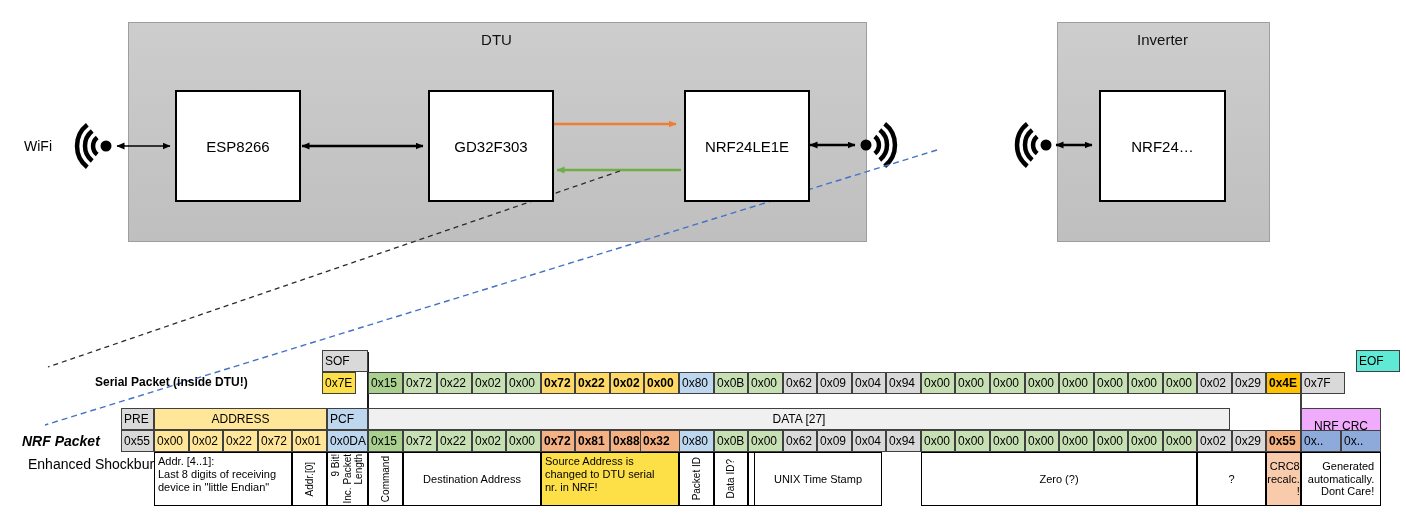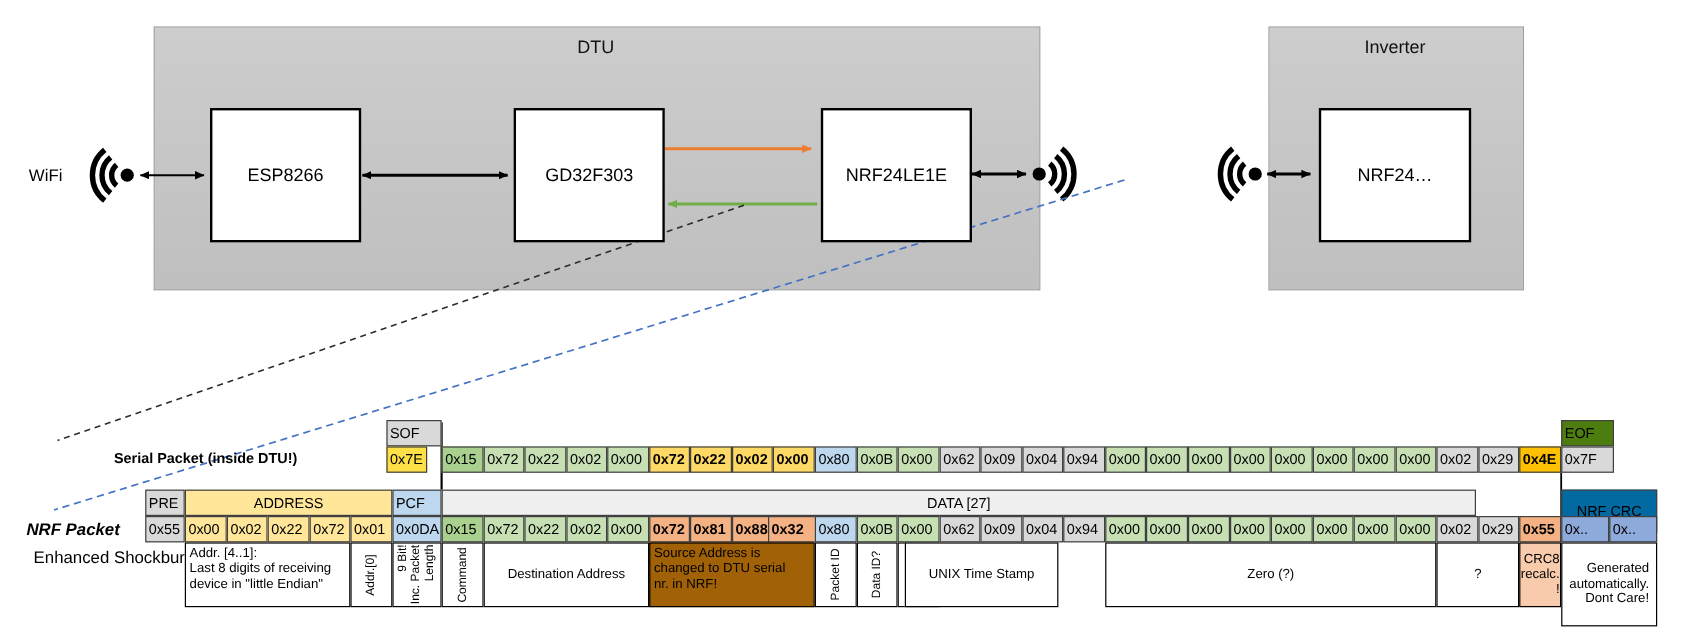--- a/index.html
+++ b/index.html
@@ -122,27 +122,27 @@
       <div class="cell" style="left: 955px; top: 372px; width: 35px; height: 22px; background: rgb(198, 224, 180);">0x00</div>
       <div class="cell" style="left: 990px; top: 372px; width: 35px; height: 22px; background: rgb(198, 224, 180);">0x00</div>
       <div class="cell" style="left: 1025px; top: 372px; width: 34px; height: 22px; background: rgb(198, 224, 180);">0x00</div>
       <div class="cell" style="left: 1059px; top: 372px; width: 35px; height: 22px; background: rgb(198, 224, 180);">0x00</div>
       <div class="cell" style="left: 1094px; top: 372px; width: 34px; height: 22px; background: rgb(198, 224, 180);">0x00</div>
       <div class="cell" style="left: 1128px; top: 372px; width: 35px; height: 22px; background: rgb(198, 224, 180);">0x00</div>
       <div class="cell" style="left: 1163px; top: 372px; width: 34px; height: 22px; background: rgb(198, 224, 180);">0x00</div>
       <div class="cell" style="left: 1197px; top: 372px; width: 35px; height: 22px; background: rgb(217, 217, 217);">0x02</div>
       <div class="cell" style="left: 1232px; top: 372px; width: 34px; height: 22px; background: rgb(217, 217, 217);">0x29</div>
       <div class="cell bold" style="left: 1266px; top: 372px; width: 35px; height: 22px; background: rgb(255, 192, 0);">0x4E</div>
-      <div class="cell" style="left: 1301px; top: 350px; width: 44px; height: 22px; background: #4d7c0f;">EOF</div>
+      <div class="cell" style="left: 1356px; top: 350px; width: 44px; height: 22px; background: #5eead4;">EOF</div>
       <div class="cell" style="left: 1301px; top: 372px; width: 44px; height: 22px; background: rgb(217, 217, 217);">0x7F</div>
       <div class="cell" style="left: 121px; top: 408px; width: 33px; height: 22px; background: rgb(217, 217, 217);">PRE</div>
       <div class="cell ctr" style="left: 154px; top: 408px; width: 173px; height: 22px; background: rgb(255, 230, 153);">ADDRESS</div>
       <div class="cell" style="left: 327px; top: 408px; width: 41px; height: 22px; background: rgb(189, 215, 238);">PCF</div>
       <div class="cell ctr" style="left: 368px; top: 408px; width: 862px; height: 22px; background: rgb(240, 240, 240);">DATA [27]</div>
-      <div class="cell ctr" style="left: 1301px; top: 408px; width: 80px; height: 36px; background: #0369a1;">NRF CRC</div>
+      <div class="cell ctr" style="left: 1301px; top: 408px; width: 80px; height: 36px; background: #f0abfc;">NRF CRC</div>
       <div class="cell" style="left: 121px; top: 430px; width: 33px; height: 22px; background: rgb(217, 217, 217);">0x55</div>
       <div class="cell" style="left: 154px; top: 430px; width: 35px; height: 22px; background: rgb(255, 230, 153);">0x00</div>
       <div class="cell" style="left: 189px; top: 430px; width: 34px; height: 22px; background: rgb(255, 230, 153);">0x02</div>
       <div class="cell" style="left: 223px; top: 430px; width: 35px; height: 22px; background: rgb(255, 230, 153);">0x22</div>
       <div class="cell" style="left: 258px; top: 430px; width: 34px; height: 22px; background: rgb(255, 230, 153);">0x72</div>
       <div class="cell" style="left: 292px; top: 430px; width: 35px; height: 22px; background: rgb(255, 230, 153);">0x01</div>
       <div class="cell" style="left: 327px; top: 430px; width: 41px; height: 22px; background: rgb(189, 215, 238);">0x0DA</div>
       <div class="cell" style="left: 368px; top: 430px; width: 35px; height: 22px; background: rgb(169, 208, 142);">0x15</div>
       <div class="cell" style="left: 403px; top: 430px; width: 34px; height: 22px; background: rgb(198, 224, 180);">0x72</div>
       <div class="cell" style="left: 437px; top: 430px; width: 35px; height: 22px; background: rgb(198, 224, 180);">0x22</div>
@@ -174,29 +174,29 @@
       <div class="cell" style="left: 1341px; top: 430px; width: 40px; height: 22px; background: rgb(142, 170, 219);">0x..</div>
       <div class="cell ann ann-left" style="left: 154px; top: 452px; width: 138px; height: 54px; background: rgb(255, 255, 255);">Addr. [4..1]:
 Last 8 digits of receiving
 device in "little Endian"</div>
       <div class="cell ann vert" style="left: 292px; top: 452px; width: 35px; height: 54px; background: rgb(255, 255, 255);"><span>Addr.[0]</span></div>
       <div class="cell ann vert" style="left: 327px; top: 452px; width: 41px; height: 54px; background: rgb(255, 255, 255);"><span>9 Bit!
 Inc. Packet
 Length</span></div>
       <div class="cell ann vert" style="left: 368px; top: 452px; width: 35px; height: 54px; background: rgb(255, 255, 255);"><span>Command</span></div>
       <div class="cell ann" style="left: 403px; top: 452px; width: 138px; height: 54px; background: rgb(255, 255, 255);">Destination Address</div>
-      <div class="cell ann ann-left" style="left: 541px; top: 452px; width: 138px; height: 54px; background: #a16207;">Source Address is
+      <div class="cell ann ann-left" style="left: 541px; top: 452px; width: 138px; height: 54px; background: #fde047;">Source Address is
 changed to DTU serial
 nr. in NRF!</div>
       <div class="cell ann vert" style="left: 679px; top: 452px; width: 35px; height: 54px; background: rgb(255, 255, 255);"><span>Packet ID</span></div>
       <div class="cell ann vert" style="left: 714px; top: 452px; width: 34px; height: 54px; background: rgb(255, 255, 255);"><span>Data ID?</span></div>
       <div class="cell ann vert" style="left: 748px; top: 452px; width: 35px; height: 54px; background: rgb(255, 255, 255);"><span>?</span></div>
       <div class="cell ann" style="left: 754px; top: 452px; width: 128px; height: 54px; background: rgb(255, 255, 255);">UNIX Time Stamp</div>
       <div class="cell ann" style="left: 921px; top: 452px; width: 276px; height: 54px; background: rgb(255, 255, 255);">Zero (?)</div>
       <div class="cell ann" style="left: 1197px; top: 452px; width: 69px; height: 54px; background: rgb(255, 255, 255);">?</div>
       <div class="cell ann" style="left: 1266px; top: 452px; width: 35px; height: 54px; background: rgb(248, 203, 173);">CRC8
 recalc.
 !</div>
-      <div class="cell ann" style="left: 1301px; top: 452px; width: 80px; height: 70px; background: rgb(255, 255, 255);">Generated
+      <div class="cell ann" style="left: 1301px; top: 452px; width: 80px; height: 54px; background: rgb(255, 255, 255);">Generated
 automatically.
 Dont Care!</div>
     </div>
 </div>
 
 </body></html>

